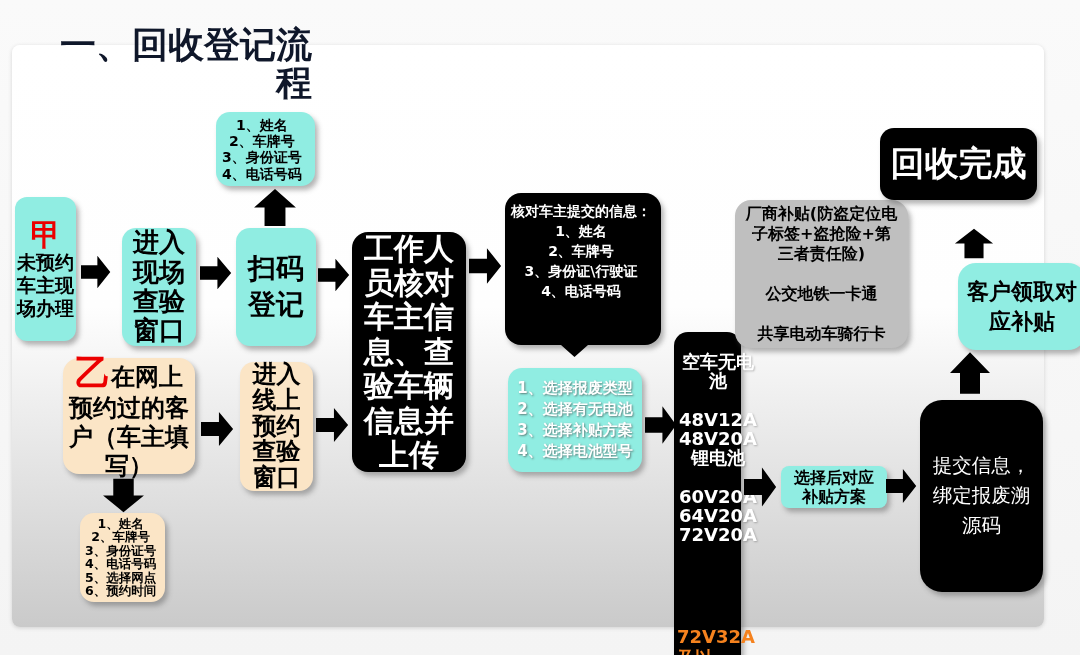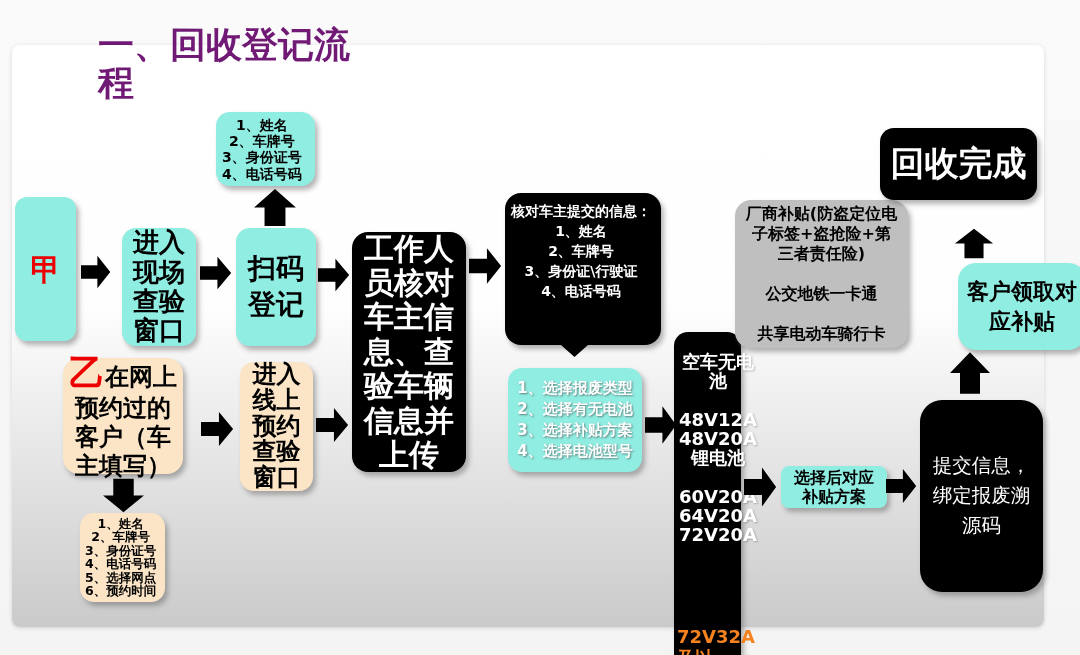--- a/index.html
+++ b/index.html
@@ -19,22 +19,22 @@
     box-shadow:3px 4px 5px rgba(90,90,90,.45);box-sizing:border-box;
   }
   .cyan{background:#90EDE2;color:#000;}
   .orange{background:#000000;color:#fff;text-shadow:1px 1px 2px rgba(0,0,0,.25);}
   .peach{background:#FBE5C6;color:#000;}
   .grayb{background:#BFBFBF;color:#000;}
   .left{justify-content:flex-start;text-align:center;}
   .topal{align-items:flex-start;}
   .title{
     position:absolute;left:52px;top:26px;width:260px;
-    font-size:36px;line-height:1.06;font-weight:bold;color:#701a75;
-    text-align:left;white-space:pre-line;margin-left:46px;
+    font-size:36px;line-height:1.06;font-weight:bold;color:#0f172a;
+    text-align:right;white-space:pre-line;
   }
   .redch{color:#EC0000;font-weight:bold;}
   .arr{position:absolute;overflow:visible;}
   .overflow-txt{
     position:absolute;left:677px;top:627px;width:58px;
     color:#F5821E;font-weight:bold;font-size:18px;line-height:1.15;
     white-space:pre-line;
   }
 </style>
 </head>
@@ -48,36 +48,37 @@
   </defs>
 </svg>
 
 <div class="slide"></div>
 
 <div class="title">一、回收登记流
 程</div>
 
 <div class="box cyan" style="left:15px;top:197px;width:61px;height:144px;border-radius:12px;flex-direction:column;font-size:19px;line-height:1.21;padding:2px;">
   <span class="redch" style="font-size:30px;line-height:1.1;">甲</span>
+  <span>未预约车主现场办理</span>
 </div>
 
 <div class="box cyan" style="left:122px;top:228px;width:74px;height:118px;border-radius:14px;font-size:26px;line-height:1.13;">进入
 现场
 查验
 窗口</div>
 
 <div class="box cyan" style="left:236px;top:228px;width:80px;height:118px;border-radius:14px;font-size:28px;line-height:1.3;">扫码
 登记</div>
 
 <div class="box cyan left topal" style="left:216px;top:112px;width:99px;height:74px;border-radius:14px;font-size:14px;line-height:1.16;padding:5px 6px;">1、姓名
 2、车牌号
 3、身份证号
 4、电话号码</div>
 
-<div class="box peach" style="left:63px;top:358px;width:120px;height:116px;border-radius:16px;font-size:24px;line-height:1.2;padding:18px 5px;">
+<div class="box peach" style="left:63px;top:358px;width:132px;height:116px;border-radius:16px;font-size:24px;line-height:1.2;padding:18px 5px;">
   <div><span class="redch" style="font-size:36px;">乙</span><span>在网上预约过的客户（车主填写）</span></div>
 </div>
 
 <div class="box peach" style="left:240px;top:362px;width:73px;height:129px;border-radius:14px;font-size:24px;line-height:1.07;">进入
 线上
 预约
 查验
 窗口</div>
 
 <div class="box peach left topal" style="left:80px;top:513px;width:85px;height:89px;border-radius:14px;font-size:12.5px;line-height:1.07;padding:4px 5px;">1、姓名

